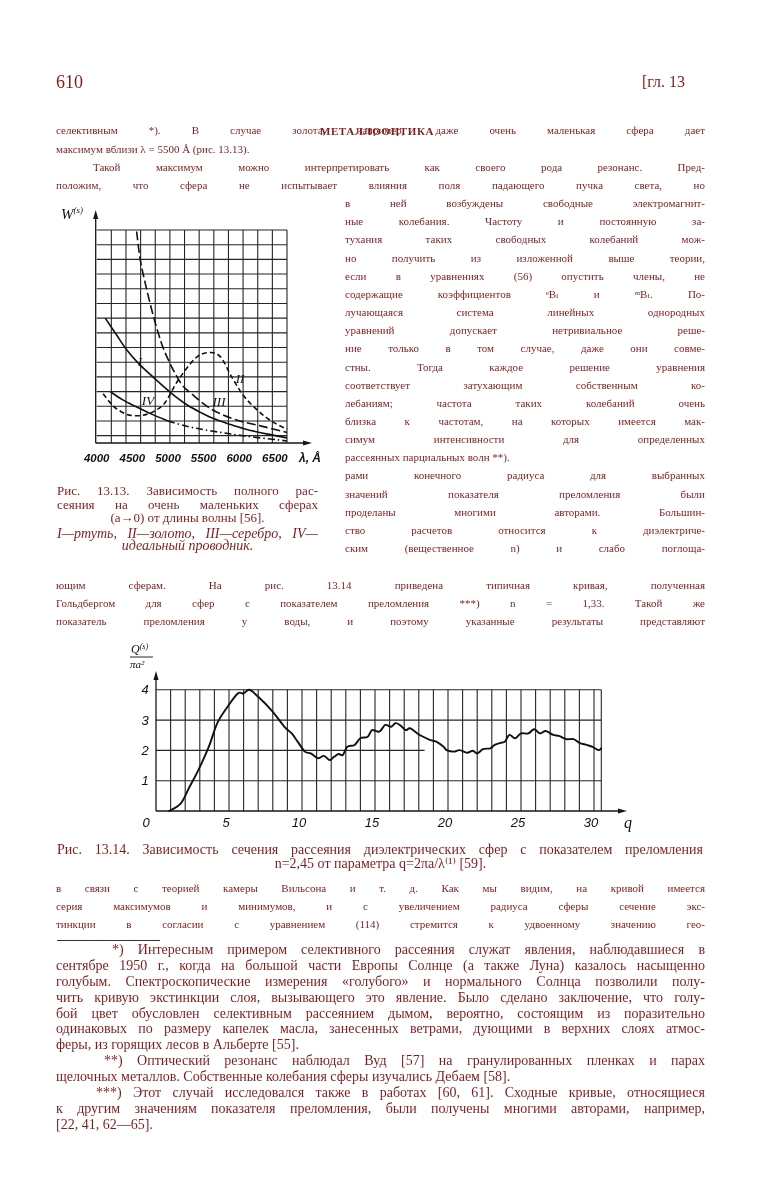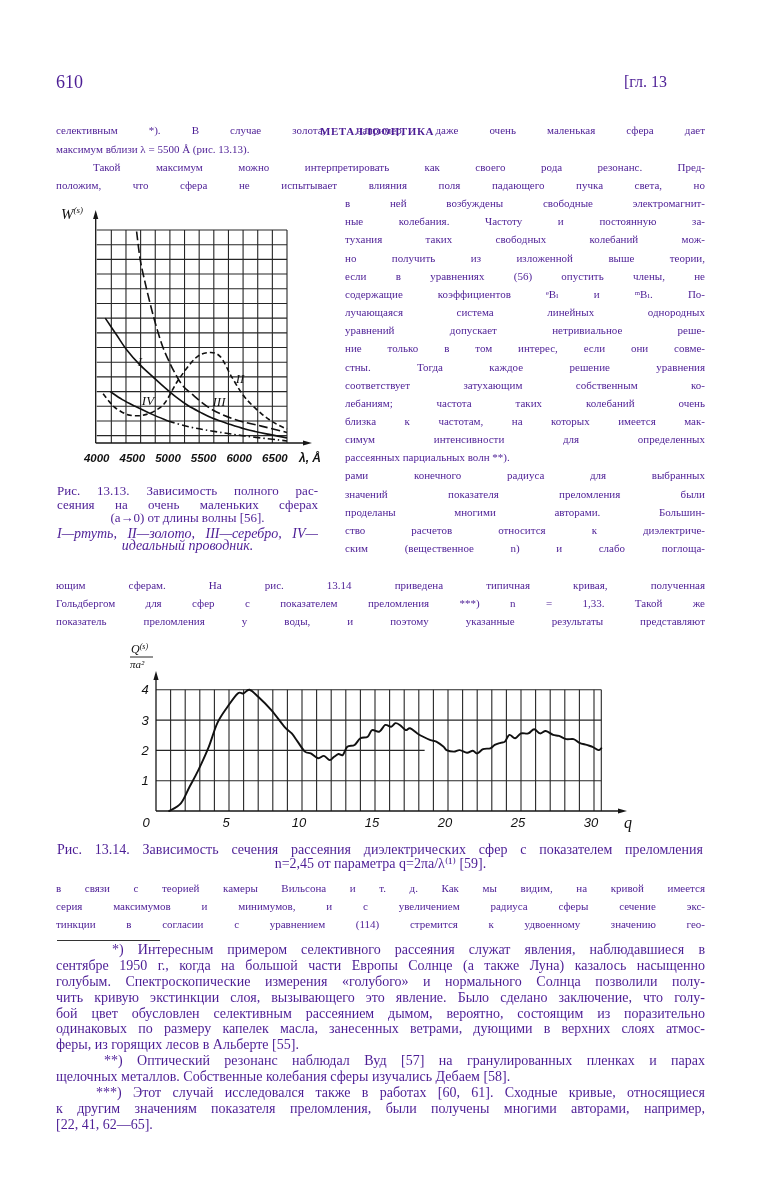--- a/index.html
+++ b/index.html
@@ -1,18 +1,18 @@
 <!DOCTYPE html>
 <html><head>
 <meta charset="utf-8">
 <style>
   html, body { margin: 0; padding: 0; background: #ffffff; }
   #page {
     position: relative; width: 761px; height: 1200px; overflow: hidden;
-    background: #ffffff; color: #4c1d95;
+    background: #ffffff; color: #7f1d1d;
     font-family: "Liberation Serif", "DejaVu Serif", serif;
   }
   .abs { position: absolute; }
   .blk { position: absolute; }
   .ln {
     display: block; height: 18.17px; line-height: 18.17px; font-size: 11px;
     text-align: justify; text-align-last: justify; white-space: normal;
   }
   .fl {
     display: block; height: 15.9px; line-height: 15.9px; font-size: 14px;
@@ -46,39 +46,39 @@
   svg .axlab { font-family: "Liberation Serif", "DejaVu Serif", serif; font-style: italic; fill: #111; }
   svg .axlab-sans { font-family: "Liberation Sans", "DejaVu Sans", sans-serif; font-style: italic; font-weight: bold; fill: #111; }
 </style>
 </head>
 <body>
 
 <div id="page">
 
   <div class="abs hdr-num" style="left:56px;top:72px;">610</div>
   <div class="abs hdr-title" style="left:290px;top:76px;width:174px;">МЕТАЛЛООПТИКА</div>
-  <div class="abs hdr-ch" style="left:624px;top:72px;text-align:right;">[гл. 13</div>
+  <div class="abs hdr-ch" style="left:642px;top:72px;text-align:right;">[гл. 13</div>
 
   <div class="blk" style="left:56px;top:121.4px;width:649px;">
     <div class="ln">селективным *). В случае золота, например, даже очень маленькая сфера дает</div>
     <div class="ln last">максимум вблизи λ = 5500 Å (рис. 13.13).</div>
     <div class="ln ind">Такой максимум можно интерпретировать как своего рода резонанс. Пред-</div>
     <div class="ln">положим, что сфера не испытывает влияния поля падающего пучка света, но</div>
   </div>
 
   <div class="blk" style="left:345px;top:194.1px;width:360px;">
     <div class="ln">в ней возбуждены свободные электромагнит-</div>
     <div class="ln">ные колебания. Частоту и постоянную за-</div>
     <div class="ln">тухания таких свободных колебаний мож-</div>
     <div class="ln">но получить из изложенной выше теории,</div>
     <div class="ln">если в уравнениях (56) опустить члены, не</div>
     <div class="ln">содержащие коэффициентов ᵉBₗ и ᵐBₗ. По-</div>
     <div class="ln">лучающаяся система линейных однородных</div>
     <div class="ln">уравнений допускает нетривиальное реше-</div>
-    <div class="ln">ние только в том интерес, если они совме-</div>
+    <div class="ln">ние только в том случае, даже они совме-</div>
     <div class="ln">стны. Тогда каждое решение уравнения</div>
     <div class="ln">соответствует затухающим собственным ко-</div>
     <div class="ln">лебаниям; частота таких колебаний очень</div>
     <div class="ln">близка к частотам, на которых имеется мак-</div>
     <div class="ln">симум интенсивности для определенных</div>
     <div class="ln last">рассеянных парциальных волн **).</div>
     <div class="ln">рами конечного радиуса для выбранных</div>
     <div class="ln">значений показателя преломления были</div>
     <div class="ln">проделаны многими авторами. Большин-</div>
     <div class="ln">ство расчетов относится к диэлектриче-</div>

